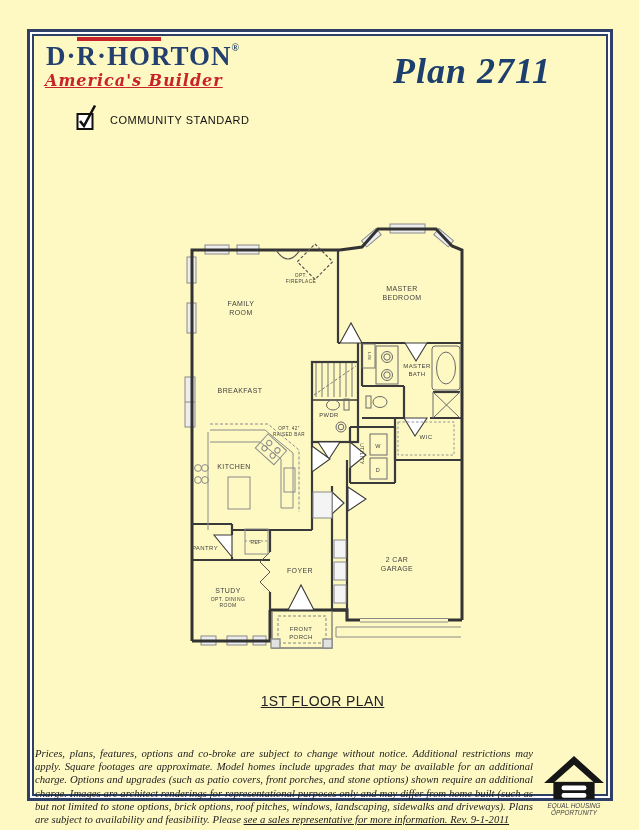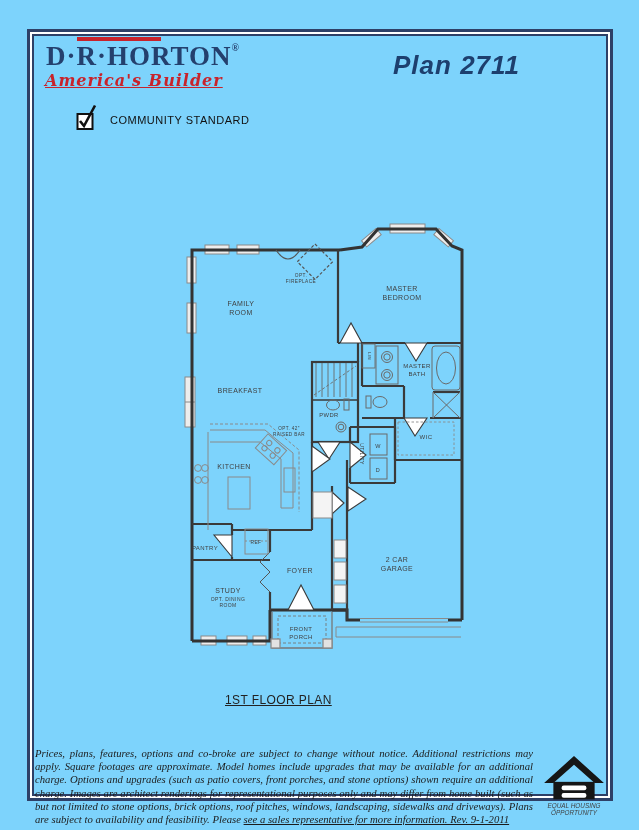--- a/index.html
+++ b/index.html
@@ -1,31 +1,31 @@
 <!DOCTYPE html>
 <html><head>
 <meta charset="utf-8">
 <style>
   html,body{margin:0;padding:0;background:#fff;}
-  .page{position:relative;width:639px;height:830px;background:#7dd3fc;overflow:hidden;
+  .page{position:relative;width:639px;height:830px;background:#fef9c3;overflow:hidden;
         font-family:"Liberation Sans",sans-serif;}
   .frame{position:absolute;left:27px;top:29px;width:580px;height:766px;
          border:3px solid #2e4067;
          box-shadow:inset 0 0 0 2px #ffffff, inset 0 0 0 4px #2e4067;}
   .abs{position:absolute;}
   .logo-bar{left:77px;top:37px;width:84px;height:4px;background:#c8232b;}
   .brand{left:46px;top:41px;font-family:"Liberation Serif",serif;font-weight:bold;
          font-size:27px;color:#24406e;letter-spacing:1px;white-space:nowrap;}
   .brand .reg{font-size:10px;vertical-align:14px;letter-spacing:0;}
   .tagline{left:45px;top:71px;font-family:"DejaVu Serif",serif;font-style:italic;font-weight:bold;
            font-size:16px;color:#c8232b;letter-spacing:1px;white-space:nowrap;text-decoration:underline;}
-  .plan-title{left:393px;top:50px;font-family:Liberation Sans, sans-serif;font-style:italic;font-weight:bold;
-              font-size:26px;color:#1d3f6e;letter-spacing:1px;white-space:nowrap;}
+  .plan-title{left:393px;top:50px;font-family:Liberation Serif, serif;font-style:italic;font-weight:bold;
+              font-size:36px;color:#1d3f6e;letter-spacing:1px;white-space:nowrap;}
   .std-label{left:110px;top:114px;font-size:11px;color:#111;letter-spacing:0.5px;white-space:nowrap;}
-  .caption{left:225px;top:693px;width:195px;font-size:12px;color:#222;
+  .caption{left:225px;top:693px;width:195px;text-align:center;font-size:14px;color:#222;
            letter-spacing:0.4px;text-decoration:underline;white-space:nowrap;}
   .footer{left:35px;top:715px;width:572px;font-family:"Liberation Serif",serif;font-style:italic;
           font-size:10.7px;line-height:13.2px;color:#1c1c1c;text-align:justify;margin-top:32px;}
   .footer .tail{text-decoration:underline;}
   .eho{float:right;width:66px;height:64px;margin:8px 0 2px 8px;}
   svg text{font-family:"Liberation Sans",sans-serif;fill:#3f3f3f;}
 </style>
 </head>
 <body>
 

